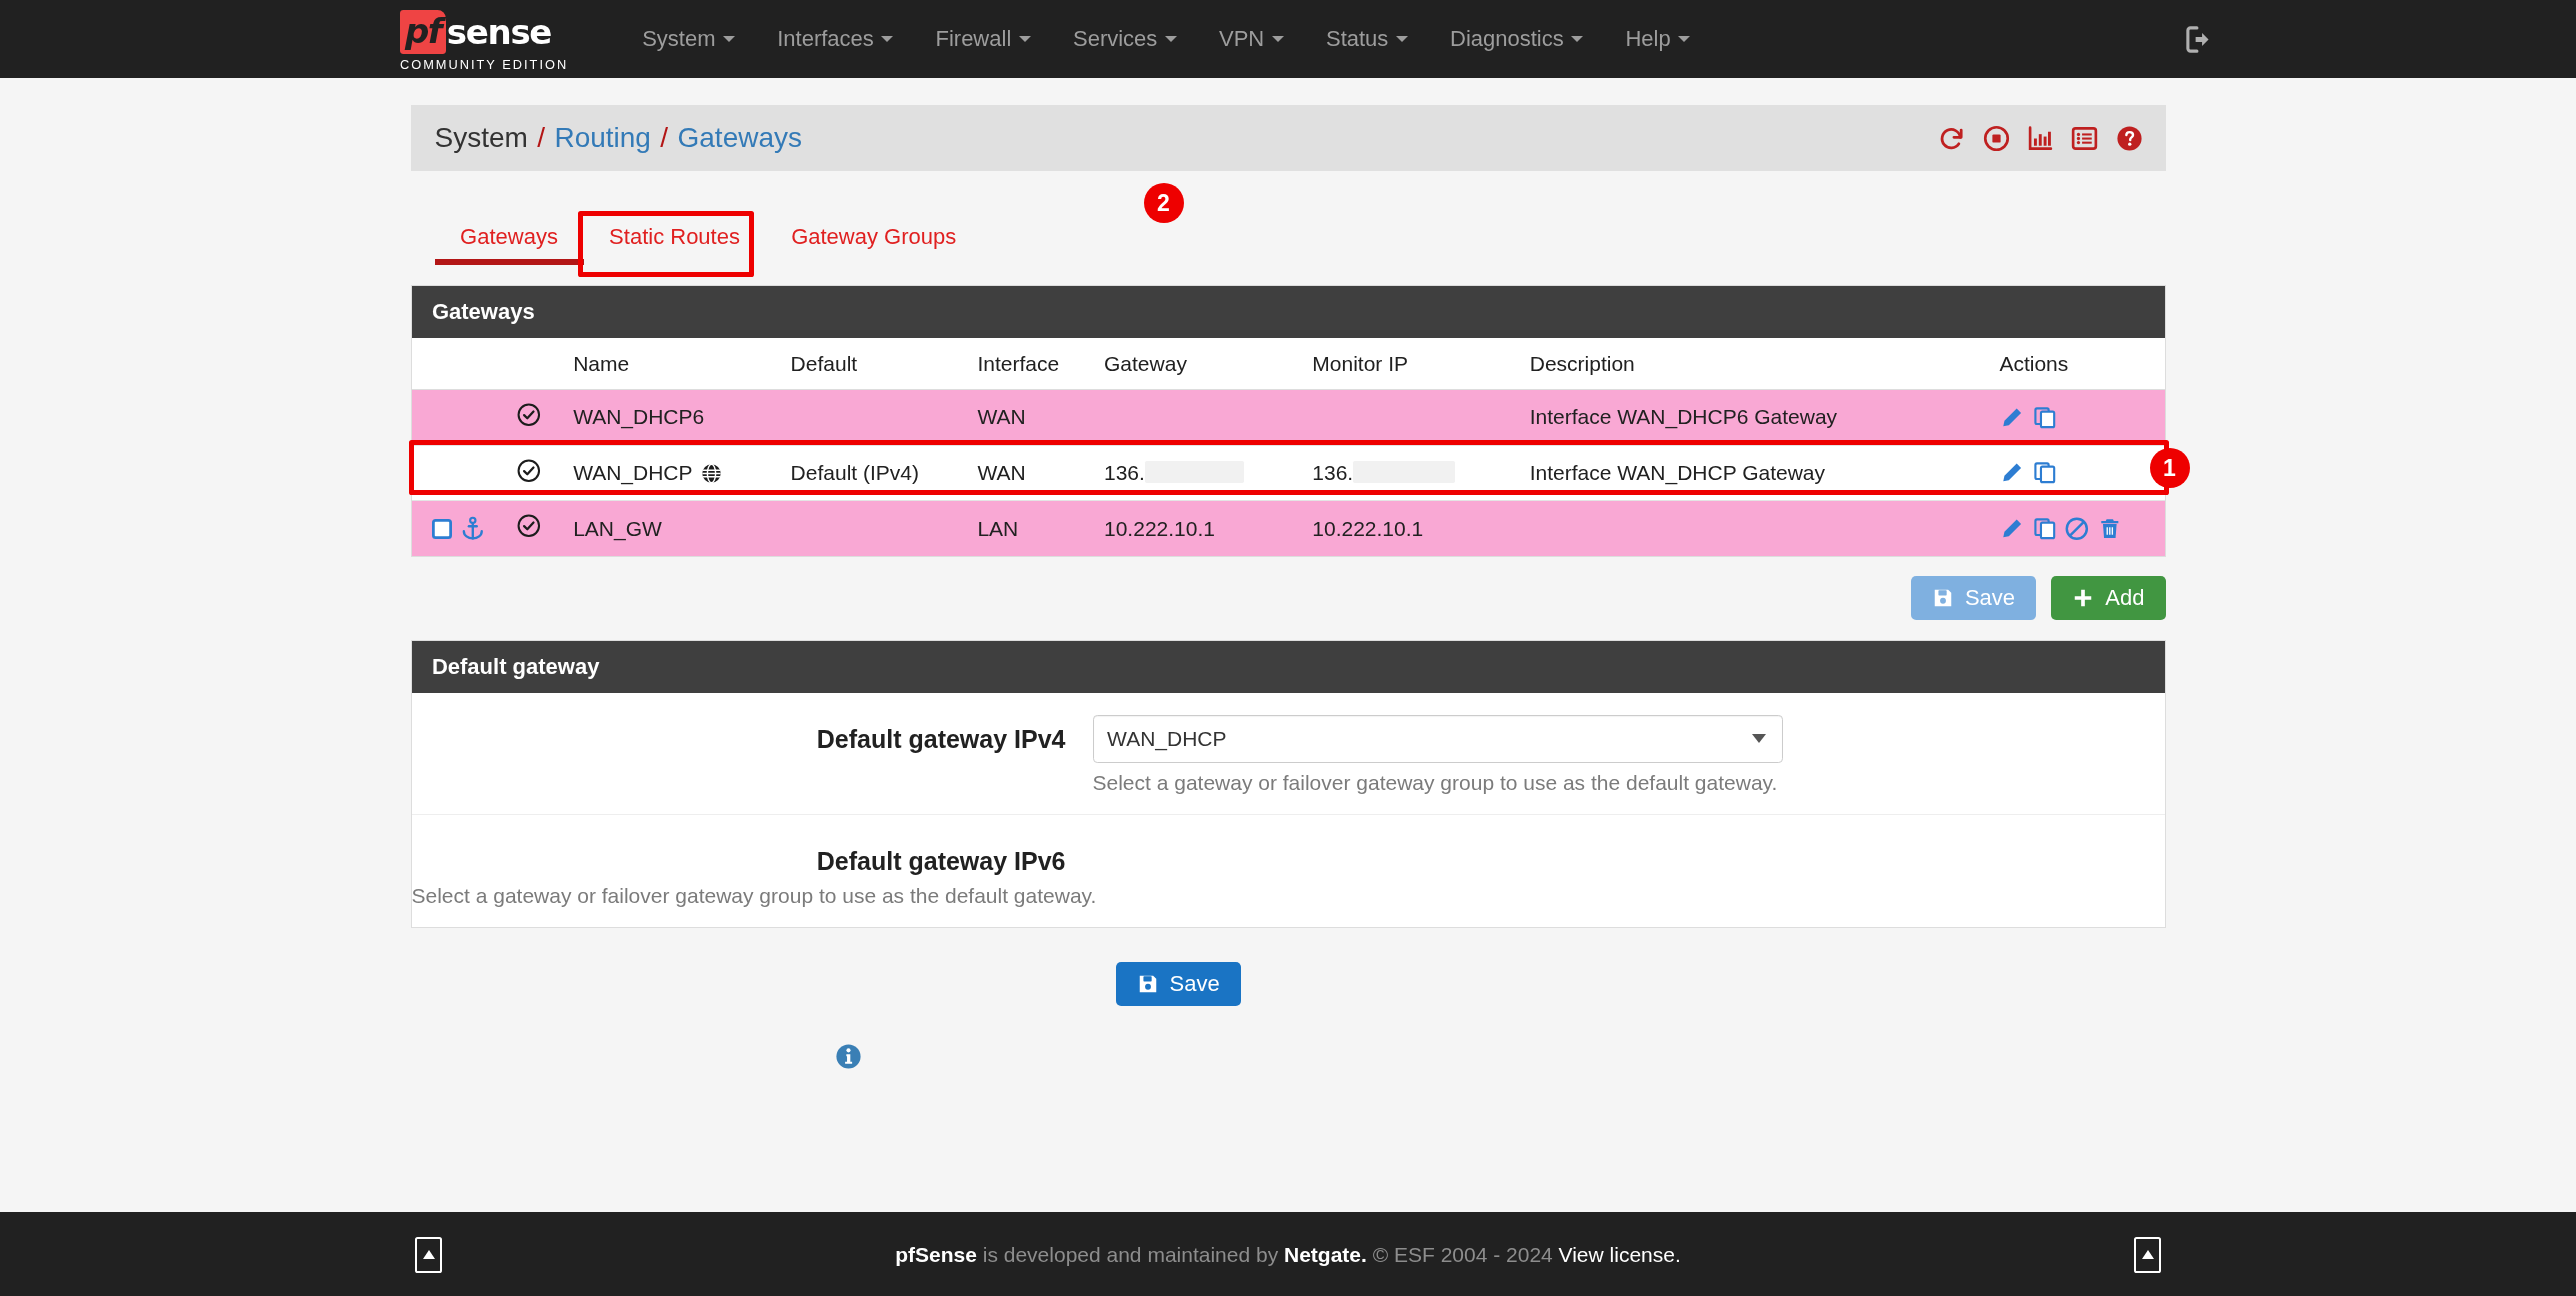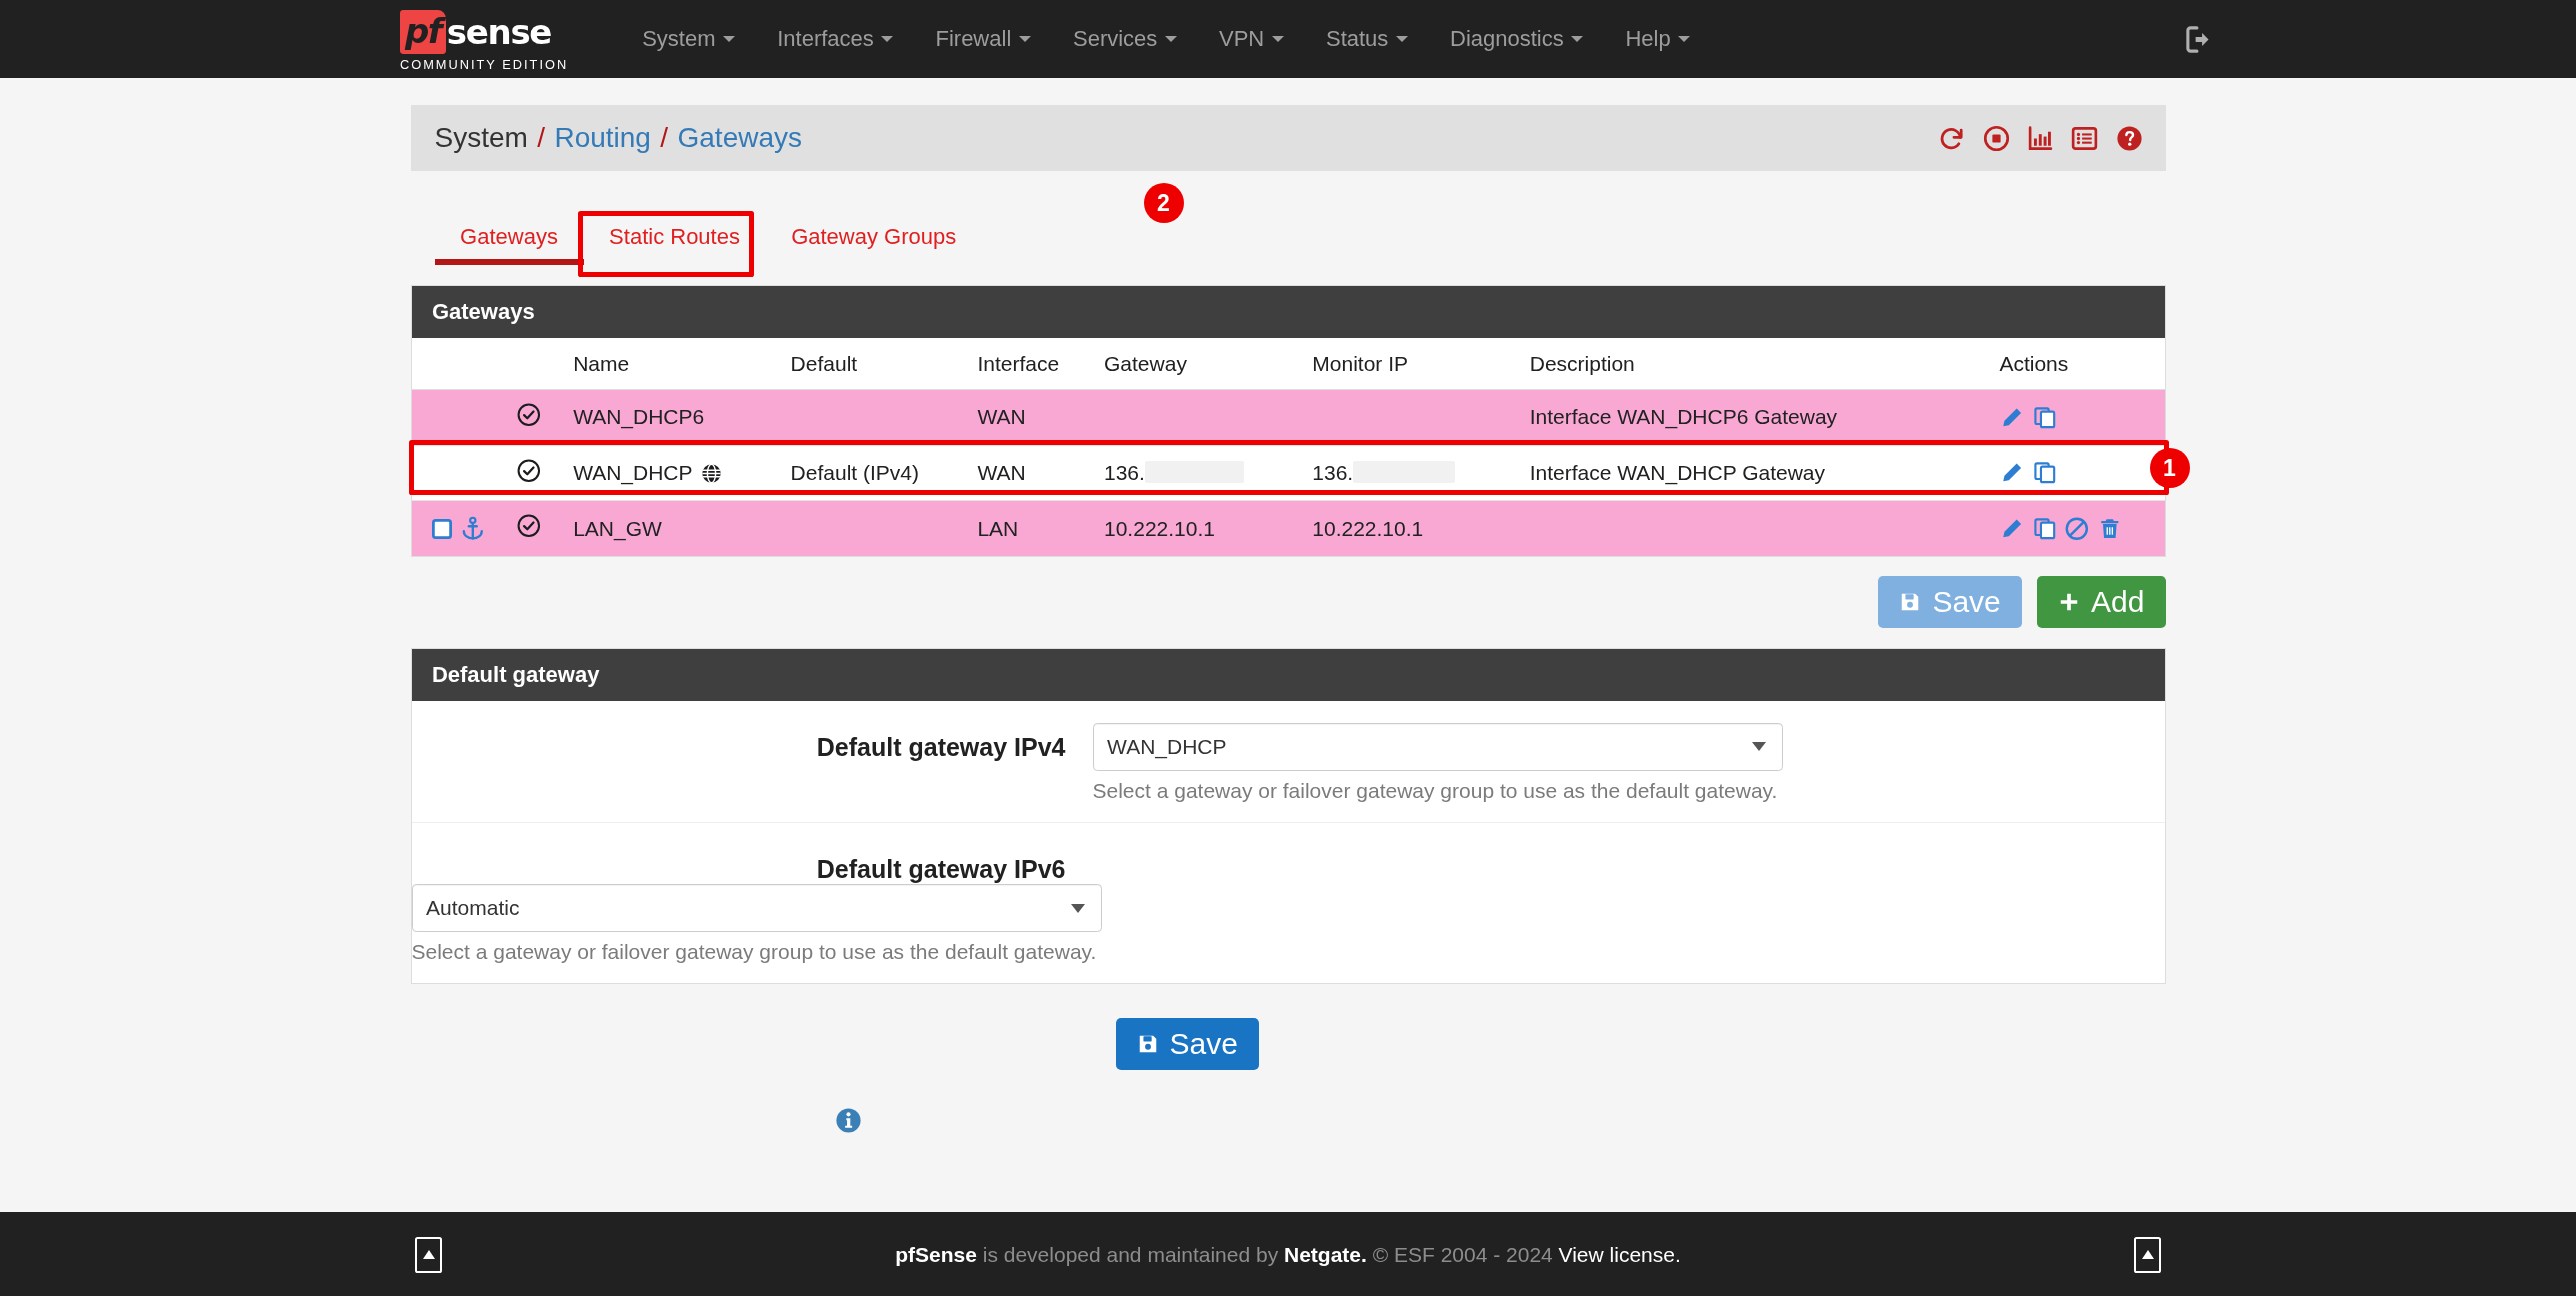--- a/index.html
+++ b/index.html
@@ -232,21 +232,21 @@
     display: flex;
     justify-content: flex-end;
     gap: 15.3px;
     margin-top: 19px;
     padding-right: 0px;
   }
   .btn {
     display: inline-flex;
     align-items: center;
     gap: 11px;
-    font-size: 30px;
+    font-size: 22px;
     color: #fff;
     border: none;
     border-radius: 5.1px;
     padding: 11px 21px;
     cursor: pointer;
     font-family: "Liberation Sans", sans-serif;
     line-height: 1;
   }
   .btn-save-disabled { background: #7fb0e0; }
   .btn-add { background: #419641; }
@@ -619,24 +619,20 @@
           <span>WAN_DHCP</span>
           <i class="sel-caret"></i>
         </div>
         <div class="help-text">Select a gateway or failover gateway group to use as the default gateway.</div>
       </div>
     </div>
 
     <div class="form-row">
       <div class="form-label">Default gateway IPv6</div>
       <div class="form-control">
-        <div class="select-box">
-          <span>Automatic</span>
-          <i class="sel-caret"></i>
-        </div>
         <div class="help-text">Select a gateway or failover gateway group to use as the default gateway.</div>
       </div>
     </div>
   </div>
 
   <div class="bottom-save">
     <button class="btn btn-primary">
       <svg width="22" height="22" viewBox="0 0 24 24">
         <path d="M3 3h14.6L21 6.4V21H3z" fill="#fff"></path>
         <rect x="7" y="3.6" width="9" height="5.6" rx="0.8" fill="#1a74c4"></rect>

